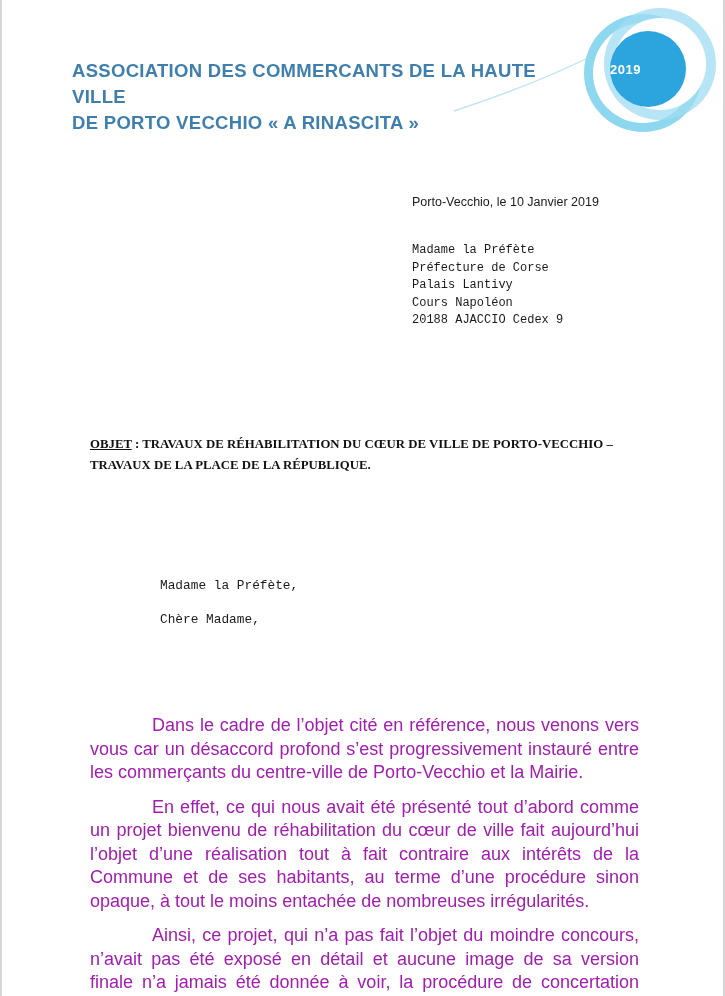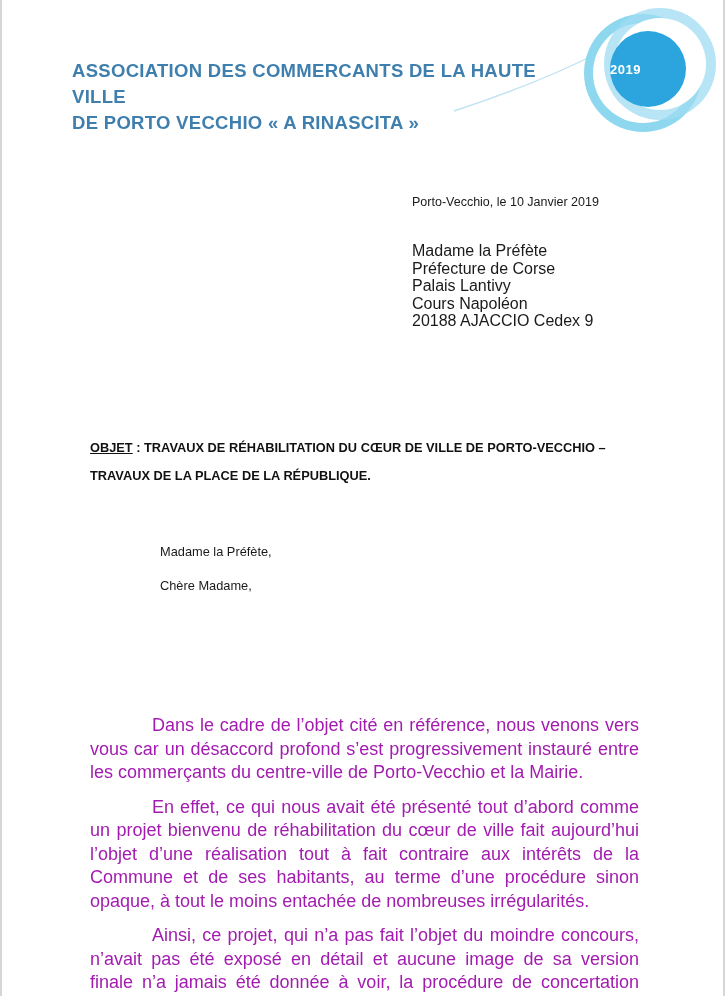--- a/index.html
+++ b/index.html
@@ -125,51 +125,51 @@
     left: 410px;
     font-size: 12.5px;
     color: #1a1a1a;
     font-family: "Liberation Sans", sans-serif;
   }
 
   .recipient {
     position: absolute;
     top: 242px;
     left: 410px;
-    font-size: 16px;
+    font-size: 12px;
     color: #1a1a1a;
     line-height: 17.5px;
-    font-family: Liberation Sans, sans-serif;
+    font-family: Liberation Mono, monospace;
   }
   .recipient div { white-space: nowrap; }
 
   
   .objet {
     position: absolute;
     top: 434px;
     left: 88px;
     width: 550px;
     font-size: 12.8px;
     font-weight: bold;
     color: #111111;
-    line-height: 28px;
-    font-family: Liberation Sans, sans-serif;
+    line-height: 21px;
+    font-family: Liberation Serif, serif;
   }
   .objet .objet-label {
     text-decoration: underline;
   }
 
   
   .salutation {
     position: absolute;
-    top: 544px;
+    top: 578px;
     left: 158px;
     font-size: 12.8px;
     color: #1a1a1a;
-    font-family: Liberation Sans, sans-serif;
+    font-family: Liberation Mono, monospace;
   }
   .salutation .sal2 {
     display: block;
     margin-top: 19px;
   }
 
   
   .body-text {
     position: absolute;
     top: 714px;

